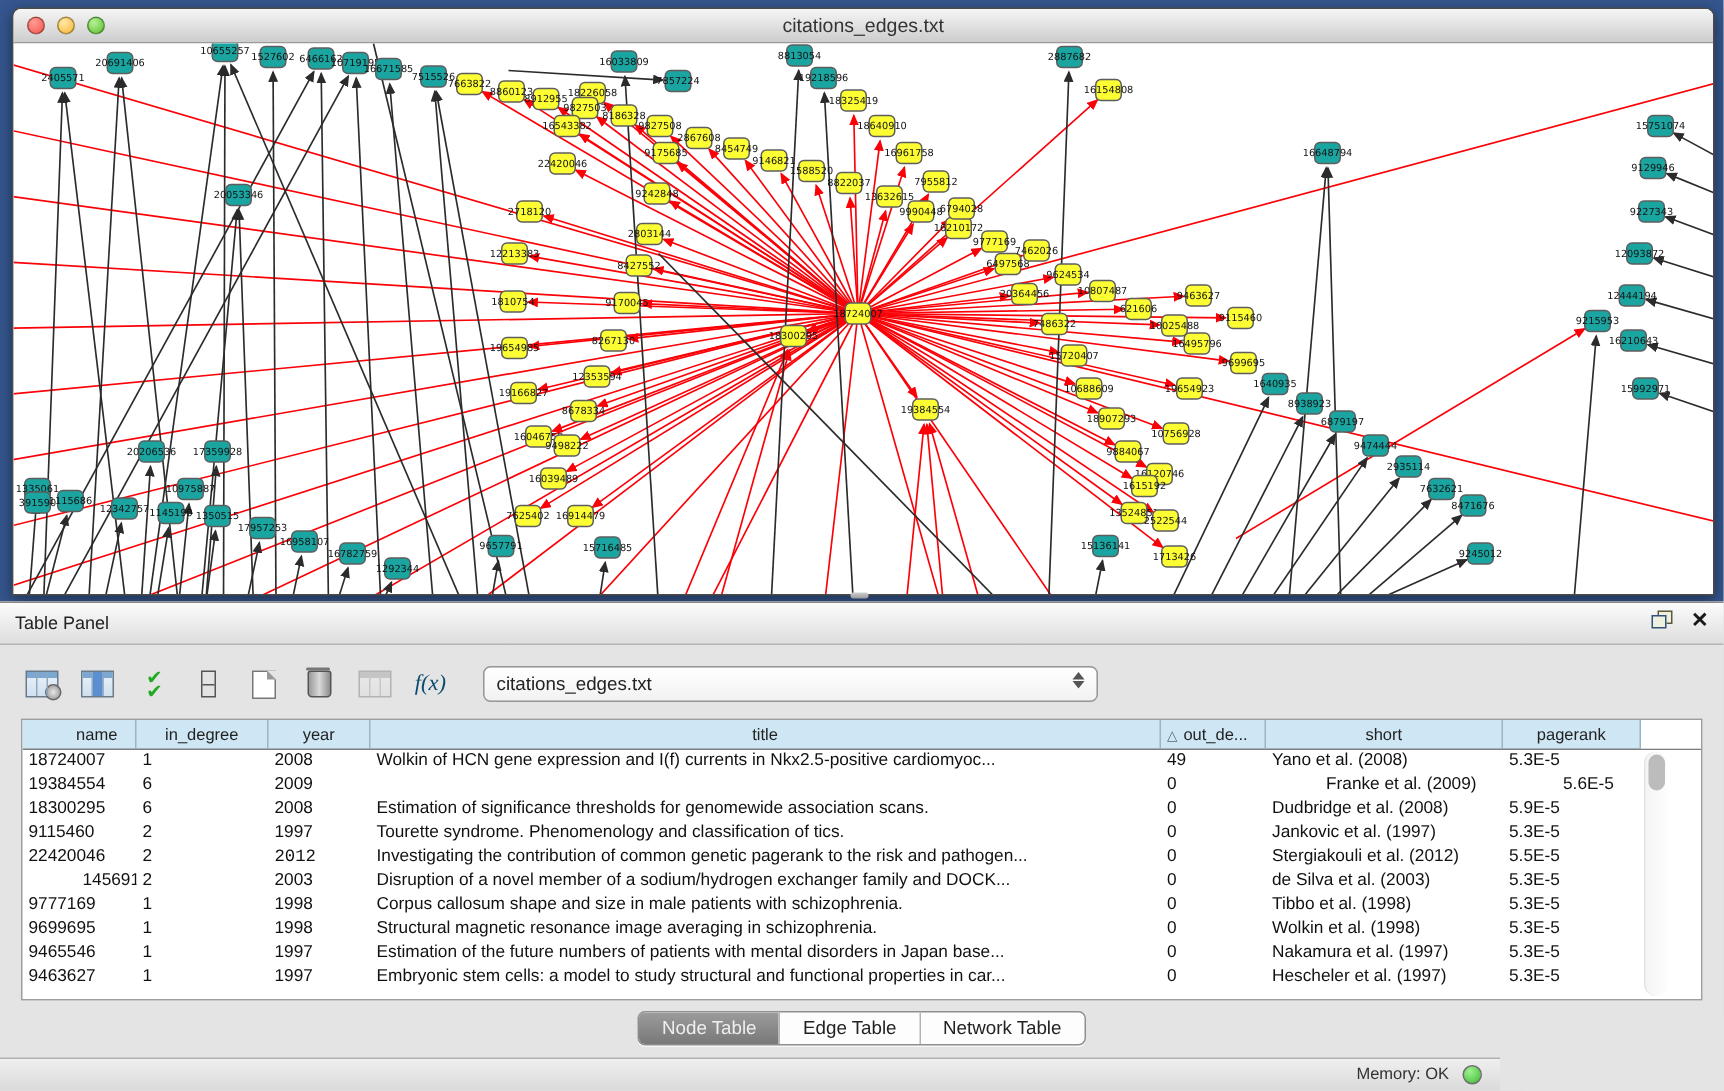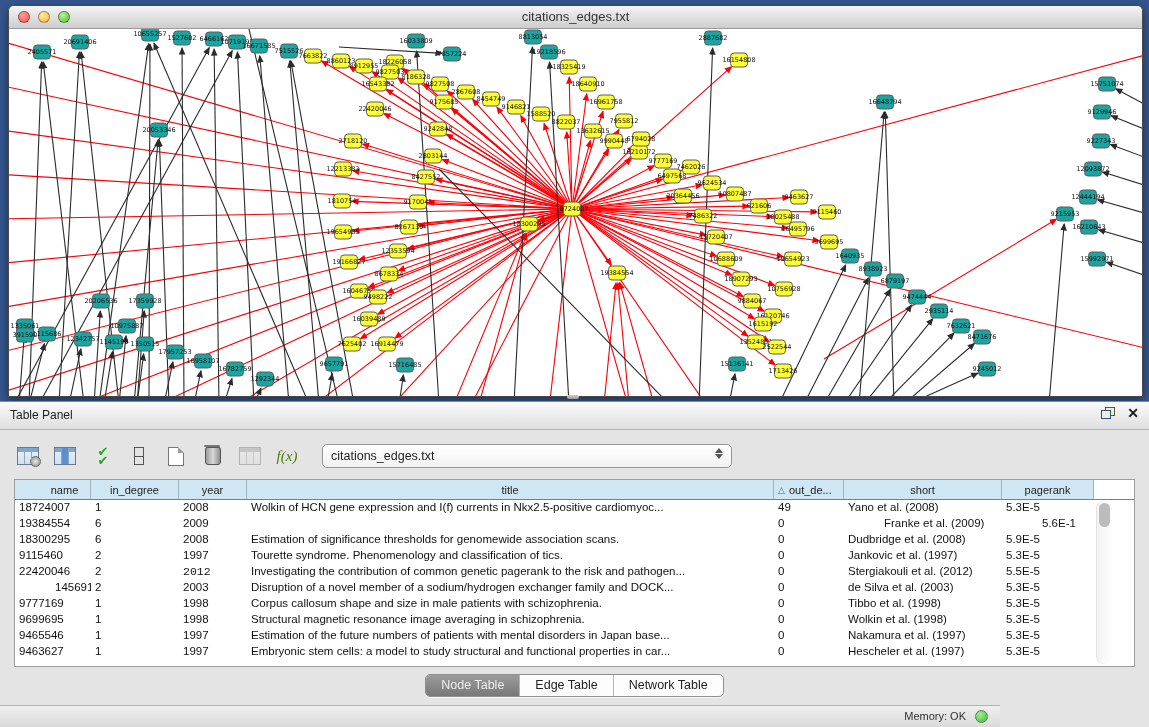--- a/index.html
+++ b/index.html
@@ -23,21 +23,21 @@
   .splitter-grip{position:absolute;left:567px;top:395px;width:12px;height:4px;
     background:linear-gradient(#cfcfcf,#9a9a9a);border-radius:2px;}
   
   .table-panel{position:absolute;left:0;top:401px;width:1149px;height:326px;background:#e4e4e4;}
   .panel-header{height:27px;background:linear-gradient(#fbfbfb,#dedede);
     border-top:1px solid #888;border-bottom:1px solid #b3b3b3;position:relative;}
   .panel-title{position:absolute;left:10px;top:6px;font-size:12px;color:#222;}
   .panel-header-icons{position:absolute;right:10px;top:5px;display:flex;gap:12px;align-items:center;}
   .toolbar{display:flex;align-items:center;gap:13px;padding:13px 0 0 16px;height:26px;}
   .tool-btn{width:24px;height:24px;display:flex;align-items:center;justify-content:center;cursor:default;}
-  .fx-label{font-size:15px;font-style:italic;color:#4d7c0f;font-family:"Liberation Serif",serif;}
+  .fx-label{font-size:15px;font-style:italic;color:#0c4a6e;font-family:"Liberation Serif",serif;}
   .net-select{margin-left:10px;width:392px;height:22px;background:linear-gradient(#fff,#f2f2f2);
     border:1px solid #979797;border-radius:5px;display:flex;align-items:center;
     padding:0 8px;font-size:12.5px;color:#222;position:relative;}
   .net-select .arrows{position:absolute;right:8px;top:3px;display:flex;flex-direction:column;gap:1px;}
   .net-select .arrows i{display:block;width:0;height:0;border-left:4px solid transparent;border-right:4px solid transparent;}
   .net-select .arrows .up{border-bottom:5px solid #555;}
   .net-select .arrows .down{border-top:5px solid #555;}
   .table-box{position:relative;margin:10px 14px 0 14px;height:186px;background:#fff;
     border:1px solid #9d9d9d;overflow:hidden;}
   .thead{display:flex;height:19px;border-bottom:1px solid #7e7e7e;background:#cfe7f5;}
@@ -588,21 +588,21 @@
           <div class="td" style="width: 158px;">Yano et al. (2008)</div>
           <div class="td" style="width: 92px;">5.3E-5</div>
         </div>
         <div class="trow">
           <div class="td" style="width: 76px;">19384554</div>
           <div class="td" style="width: 88px;">6</div>
           <div class="td" style="width: 68px;">2009</div>
           <div class="td" style="width: 527px; margin-top: 18px;">Genome-wide association studies in ADHD.</div>
           <div class="td" style="width: 70px;">0</div>
           <div class="td" style="width: 158px; margin-left: 36px;">Franke et al. (2009)</div>
-          <div class="td" style="width: 92px;">5.6E-1</div>
+          <div class="td" style="width: 92px;">5.6E-5</div>
         </div>
         <div class="trow">
           <div class="td" style="width: 76px;">18300295</div>
           <div class="td" style="width: 88px;">6</div>
           <div class="td" style="width: 68px;">2008</div>
           <div class="td" style="width: 527px;">Estimation of significance thresholds for genomewide association scans.</div>
           <div class="td" style="width: 70px;">0</div>
           <div class="td" style="width: 158px;">Dudbridge et al. (2008)</div>
           <div class="td" style="width: 92px;">5.9E-5</div>
         </div>

